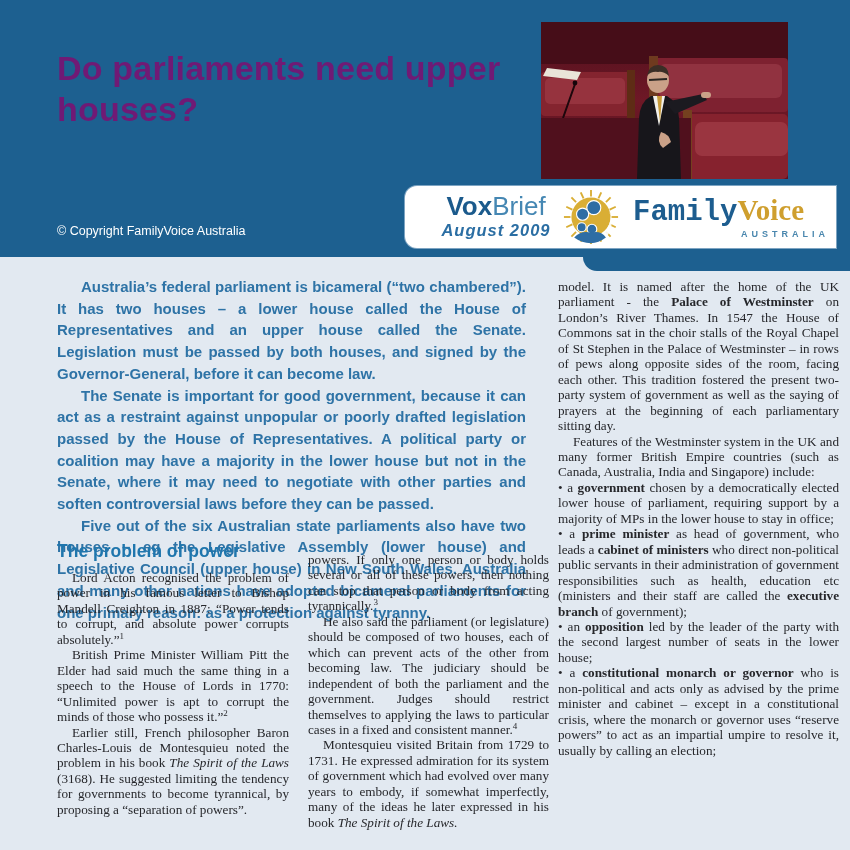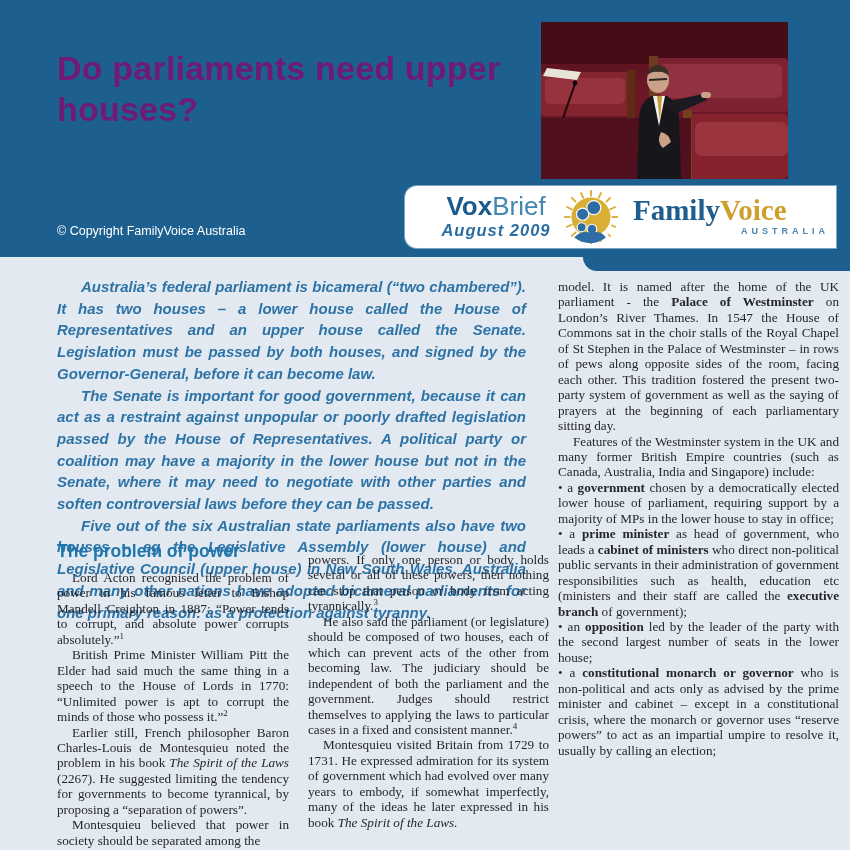--- a/index.html
+++ b/index.html
@@ -39,28 +39,28 @@
     background:#fff;border-radius:12px 0 0 12px;box-shadow:0 0 0 1px rgba(190,210,228,.6);
   }
   .vox-wrap{position:absolute;left:28px;top:6px;width:126px;text-align:center;}
   .vox-line{font-size:26px;line-height:28px;}
   .vox-line .vox{color:var(--vox-dark);font-weight:700;}
   .vox-line .brief{color:var(--vox-light);font-weight:400;}
   .issue-date{font-size:16.5px;line-height:20px;font-style:italic;font-weight:700;color:var(--date-blue);letter-spacing:1px;}
   .logo-icon{position:absolute;left:158px;top:3px;}
   .family-wrap{position:absolute;left:228px;top:9px;width:196px;text-align:left;}
   .family-line{font-family:"Liberation Serif",serif;font-size:29px;line-height:30px;font-weight:700;}
-  .family-line .family{color:var(--family-blue);}
+  .family-line .family{color:var(--family-blue);font-family:Liberation Mono, monospace;}
   .family-line .voice{color:var(--voice-gold);}
   .australia-label{display:block;text-align:right;color:var(--australia-blue);font-size:9px;letter-spacing:4px;margin-top:1px;font-weight:700;}
   
   .intro{
     position:absolute;left:57px;top:276px;width:469px;
     color:var(--intro-text);font-size:15px;line-height:21.7px;
-    font-weight:700;font-style:italic;text-align:justify;
+    font-weight:700;text-align:justify;
   }
   .intro p{margin:0;text-indent:24px;}
   .section-heading{
     position:absolute;left:57px;top:541px;
     color:var(--heading-text);font-size:17.5px;font-weight:700;
   }
   .col{
     position:absolute;color:var(--body-text);
     font-family:"Liberation Serif",serif;font-size:13.2px;line-height:15.45px;
     text-align:justify;overflow:hidden;
@@ -176,22 +176,21 @@
   <div class="intro">
       <p><span>Australia’s federal parliament is bicameral (“two chambered”).  It has two houses – a lower house called the House of Representatives and an upper house called the Senate.  Legislation must be passed by both houses, and signed by the Governor-General, before it can become law.</span></p>
       <p><span>The Senate is important for good government, because it can act as a restraint against unpopular or poorly drafted legislation passed by the House of Representatives.  A political party or coalition may have a majority in the lower house but not in the Senate, where it may need to negotiate with other parties and soften controversial laws before they can be passed.</span></p>
       <p><span>Five out of the six Australian state parliaments also have two houses – eg the Legislative Assembly (lower house) and Legislative Council (upper house) in New South Wales.  Australia and many other nations have adopted bicameral parliaments for one primary reason: as a protection against tyranny.</span></p>
     </div>
 
   <div class="section-heading">The problem of power</div>
   <div class="col col-left">
       <p><span>Lord Acton recognised the problem of power in his famous letter to Bishop Mandell Creighton in 1887: “Power tends to corrupt, and absolute power corrupts absolutely.”</span><sup>1</sup></p>
       <p><span>British Prime Minister William Pitt the Elder had said much the same thing in a speech to the House of Lords in 1770: “Unlimited power is apt to corrupt the minds of those who possess it.”</span><sup>2</sup></p>
-      <p><span>Earlier still, French philosopher Baron Charles-Louis de Montesquieu noted the problem in his book </span><span style="font-style: italic;">The Spirit of the Laws</span><span> (2267).  He suggested limiting the tendency for governments to become tyrannical, by proposing a “separation of powers”.</span></p>
-      <p><span>Montesquieu believed that power in society should be separated among the</span></p>
+      <p><span>Earlier still, French philosopher Baron Charles-Louis de Montesquieu noted the problem in his book </span><span style="font-style: italic;">The Spirit of the Laws</span><span> (3168).  He suggested limiting the tendency for governments to become tyrannical, by proposing a “separation of powers”.</span></p>
     </div>
   <div class="col col-mid">
       <p class="noindent"><span>powers.  If only one person or body holds several or all of these powers, then nothing can stop that person or body from acting tyrannically.</span><sup>3</sup></p>
       <p><span>He also said the parliament (or legislature) should be composed of two houses, each of which can prevent acts of the other from becoming law.  The judiciary should be independent of both the parliament and the government.  Judges should restrict themselves to applying the laws to particular cases in a fixed and consistent manner.</span><sup>4</sup></p>
       <p><span>Montesquieu visited Britain from 1729 to 1731.  He expressed admiration for its system of government which had evolved over many years to embody, if somewhat imperfectly, many of the ideas he later expressed in his book </span><span style="font-style: italic;">The Spirit of the Laws.</span></p>
     </div>
   <div class="col col-right">
       <p class="noindent"><span>model. It is named after the home of the UK parliament - the </span><span style="font-weight: 700;">Palace of Westminster</span><span> on London’s River Thames.  In 1547 the House of Commons sat in the choir stalls of the Royal Chapel of St Stephen in the Palace of Westminster – in rows of pews along opposite sides of the room, facing each other.  This tradition fostered the present two-party system of government as well as the saying of prayers at the beginning of each parliamentary sitting day.</span></p>
       <p><span>Features of the Westminster system in the UK and many former British Empire countries (such as Canada, Australia, India and Singapore) include:</span></p>
       <p class="noindent"><span>•  a </span><span style="font-weight: 700;">government</span><span> chosen by a democratically elected lower house of parliament, requiring support by a majority of MPs in the lower house to stay in office;</span></p>

